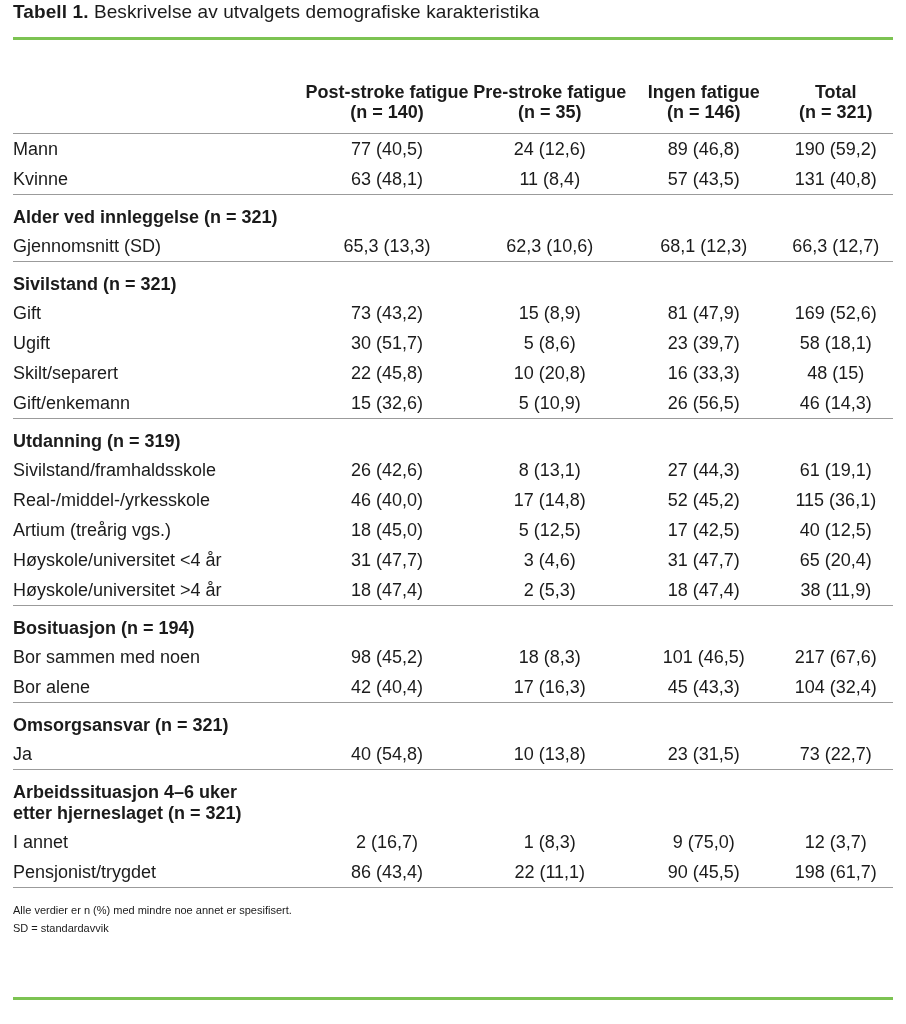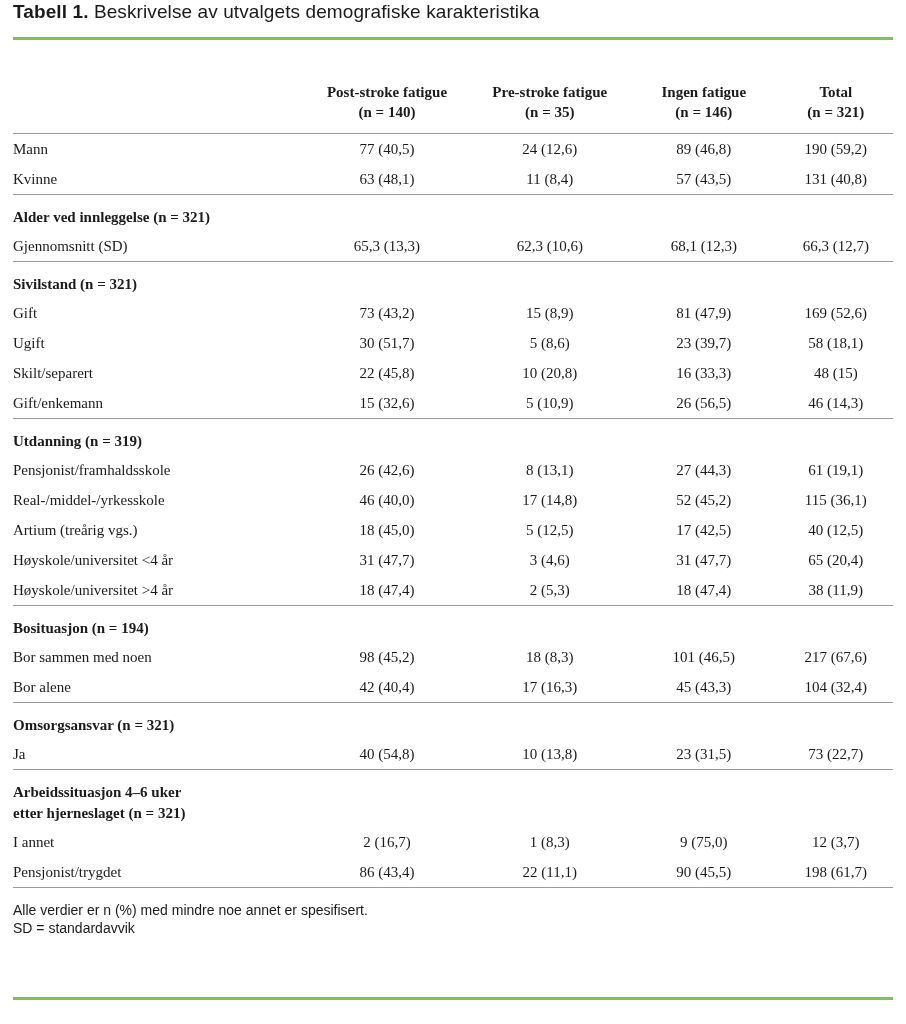--- a/index.html
+++ b/index.html
@@ -39,23 +39,22 @@
   .green-rule.bottom {
     position: absolute;
     left: 13px;
     right: 13px;
     bottom: 24px;
   }
   
   table.demo-table {
     width: 100%;
     border-collapse: collapse;
-    font-size: 15px;
+    font-size: 18px;
     table-layout: fixed;
-    font-family: Liberation Serif, serif;
   }
   table.demo-table col.c-label { width: 33%; }
   table.demo-table col.c-1 { width: 19%; }
   table.demo-table col.c-2 { width: 18%; }
   table.demo-table col.c-3 { width: 17%; }
   table.demo-table col.c-4 { width: 13%; }
   thead th {
     font-weight: bold;
     text-align: center;
     vertical-align: bottom;
@@ -77,21 +76,21 @@
   }
   tr.data-row td {
     padding: 6.5px 0;
     line-height: 17px;
   }
   tr.data-row td.row-label { text-align: left; }
   tr.data-row td.cell-value { text-align: center; }
   
   .footnotes {
     margin-top: 13px;
-    font-size: 14px;
+    font-size: 11px;
     line-height: 18px;
     color: #1b1b1b;
   }
 </style>
 </head>
 <body>
 
 <div class="page">
 
   <div class="title">
@@ -201,21 +200,21 @@
       </tbody>
       <tbody>
         <tr class="section-row">
           <td>Utdanning (n = 319)</td>
           <td></td>
           <td></td>
           <td></td>
           <td></td>
         </tr>
         <tr class="data-row">
-          <td class="row-label">Pensjonist/framhaldsskole</td>
+          <td class="row-label">Sivilstand/framhaldsskole</td>
           <td class="cell-value">26 (42,6)</td>
           <td class="cell-value">8 (13,1)</td>
           <td class="cell-value">27 (44,3)</td>
           <td class="cell-value">61 (19,1)</td>
         </tr>
         <tr class="data-row">
           <td class="row-label">Real-/middel-/yrkesskole</td>
           <td class="cell-value">46 (40,0)</td>
           <td class="cell-value">17 (14,8)</td>
           <td class="cell-value">52 (45,2)</td>

